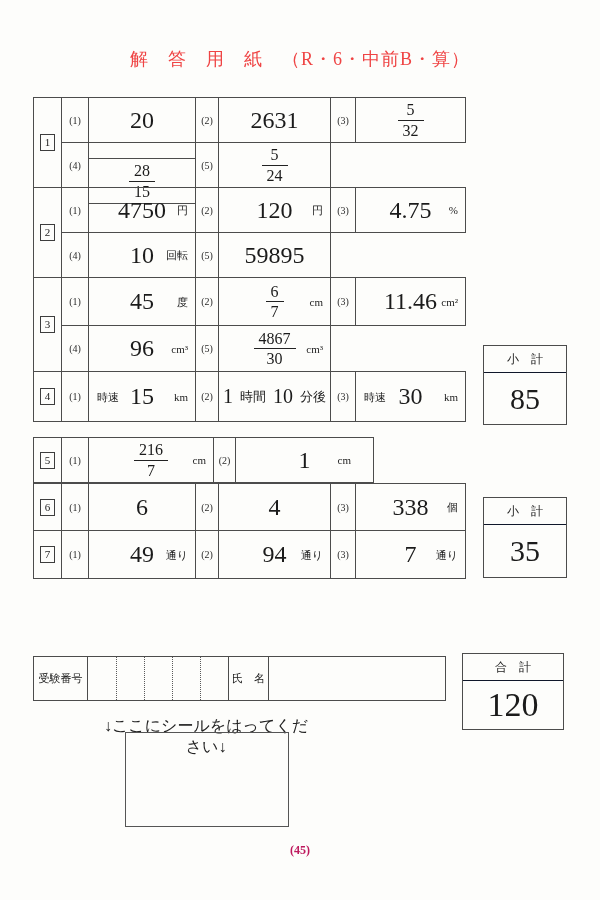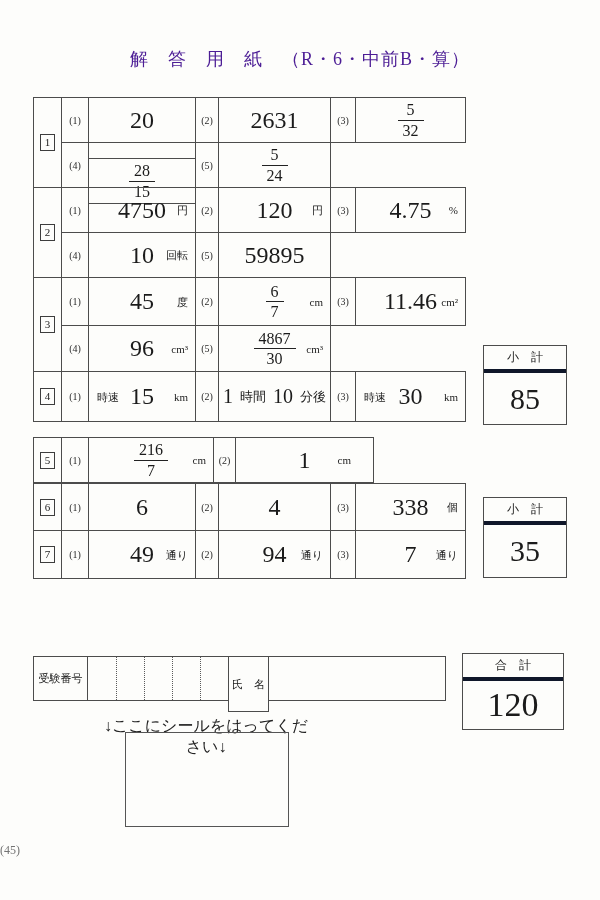--- a/index.html
+++ b/index.html
@@ -4,21 +4,21 @@
 <style>
   html,body { margin:0; padding:0; background:#e8e8e6; }
   #page {
     position:relative; width:600px; height:900px; margin:0 auto;
     background:#fdfdfb; color:#1b1b1b;
     font-family:"Liberation Serif","DejaVu Serif",serif;
     overflow:hidden;
   }
   .title {
     position:absolute; left:0; top:47px; width:600px;
-    text-align:center; font-size:18px; letter-spacing:1px; color:#4c1d95;
+    text-align:center; font-size:18px; letter-spacing:1px; color:#ef4444;
   }
   .cell {
     position:absolute; box-sizing:border-box;
     border:1px solid #4c4c4c;
     display:flex; align-items:center; justify-content:center;
   }
   .lab { font-size:10px; color:#2a2a2a; }
   .val { font-size:24px; }
   .unit {
     position:absolute; right:7px; top:50%; transform:translateY(-50%);
@@ -36,37 +36,37 @@
   .frac .num { display:block; padding:0 5px; border-bottom:1.5px solid #222; }
   .frac .den { display:block; padding:0 5px; }
   .pairs { display:flex; align-items:center; gap:7px; }
   .pairs .pv { font-size:20px; }
   .pairs .pl { font-size:13px; }
   .scorebox {
     position:absolute; box-sizing:border-box; border:1px solid #4c4c4c;
     display:flex; flex-direction:column; background:#fdfdfb;
   }
   .scorebox .sb-head {
-    box-sizing:border-box; border-bottom:4px solid #0f172a;
+    box-sizing:border-box; border-bottom:1px solid #0f172a;
     display:flex; align-items:center; justify-content:center;
     font-size:12px; color:#222;
   }
   .scorebox .sb-val {
     flex:1; display:flex; align-items:center; justify-content:center;
   }
   .dotted-sep { position:absolute; top:0; bottom:0; border-left:1px dotted #5a5a5a; }
   .seal-note {
     position:absolute; left:100px; top:716px; width:212px;
     text-align:center; font-size:16px; color:#222;
     font-family:"Liberation Sans","DejaVu Sans",sans-serif;
   }
   .seal-box { position:absolute; box-sizing:border-box; border:1px solid #555; }
   .pageno {
     position:absolute; left:0; top:843px; width:600px;
-    text-align:left; font-size:12px; color:#737373;
+    text-align:center; font-size:12px; color:#be185d;font-weight:bold;
   }
 </style>
 </head>
 <body>
 
 <div id="page">
 
   <div class="title">解　答　用　紙　（R・6・中前B・算）</div>
 
   <div class="cell" style="left:33px;top:97px;width:29px;height:91px">
@@ -253,21 +253,21 @@
     <div class="sb-val" style="font-size:30px">35</div>
   </div>
 
   <div class="cell" style="left:33px;top:656px;width:55px;height:45px;font-size:11px">受験番号</div>
   <div class="cell" style="left:87px;top:656px;width:142px;height:45px">
     <span class="dotted-sep" style="left:28px"></span>
     <span class="dotted-sep" style="left:56px"></span>
     <span class="dotted-sep" style="left:84px"></span>
     <span class="dotted-sep" style="left:112px"></span>
   </div>
-  <div class="cell" style="left:228px;top:656px;width:41px;height:56px;font-size:11px">氏　名</div>
+  <div class="cell" style="left:228px;top:656px;width:41px;height:45px;font-size:11px">氏　名</div>
   <div class="cell" style="left:268px;top:656px;width:178px;height:45px"></div>
 
   <div class="scorebox" style="left:462px;top:653px;width:102px;height:77px">
     <div class="sb-head" style="height:27px">合　計</div>
     <div class="sb-val" style="font-size:34px">120</div>
   </div>
 
   <div class="seal-note">↓ここにシールをはってください↓</div>
   <div class="seal-box" style="left:125px;top:732px;width:164px;height:95px"></div>
 

